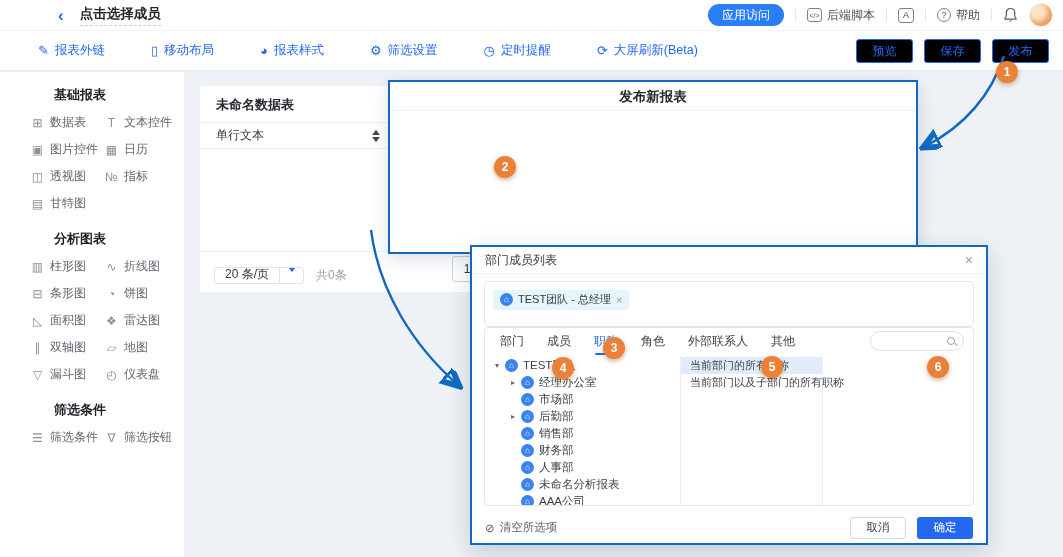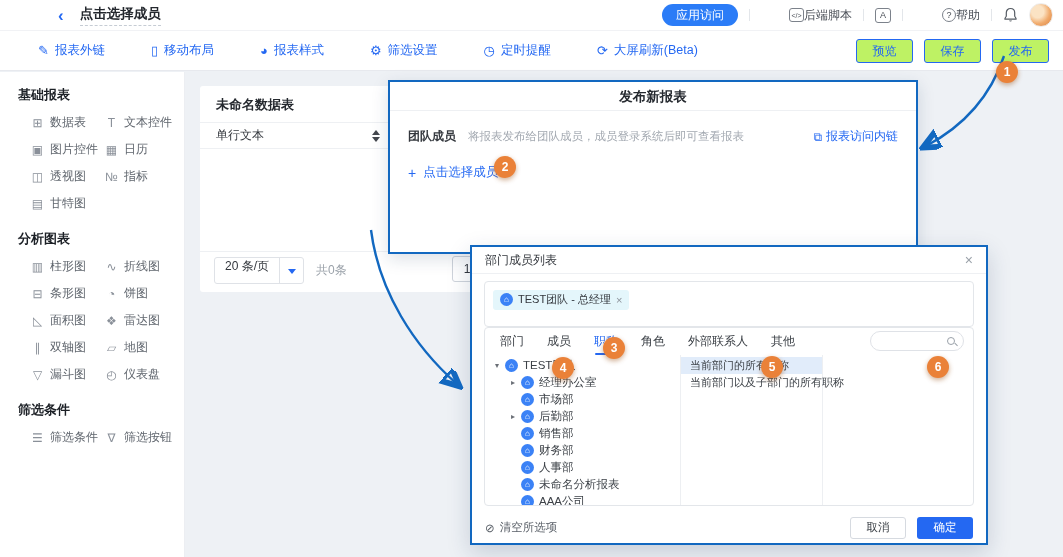--- a/index.html
+++ b/index.html
@@ -7,49 +7,49 @@
   body { font-family:"Liberation Sans", sans-serif; background:#eef1f5; color:#33373d; }
   .screen { position:relative; width:1063px; height:557px; overflow:hidden; background:#eef1f5; }
 
   
   .header { position:absolute; top:0; left:0; right:0; height:31px; background:#fff; display:flex; align-items:center; border-bottom:1px solid #f1f2f5; z-index:10; }
   .back { margin-left:58px; color:#2468f2; font-size:17px; font-weight:bold; cursor:pointer; line-height:1; }
   .doc-title { margin-left:16px; font-size:13.5px; font-weight:bold; color:#24282e; border-bottom:1px dashed #c6ccd4; padding-bottom:2px; }
   .header-right { margin-left:auto; margin-right:10px; display:flex; align-items:center; gap:11px; }
   .pill { background:#2b7cf7; color:#fff; font-size:12px; height:22px; padding:0 14px; border-radius:12px; display:flex; align-items:center; }
   .sep { width:1px; height:12px; background:#e3e6ea; }
-  .hr-item { display:flex; align-items:center; font-size:12px; color:#4a4f57;margin-left:28px; }
+  .hr-item { display:flex; align-items:center; gap:5px; font-size:12px; color:#4a4f57; }
   .glyph-box { display:inline-flex; align-items:center; justify-content:center; width:15px; height:14px; border:1px solid #7c828b; border-radius:3px; font-size:7px; color:#4a4f57; }
   .q-circle { display:inline-flex; align-items:center; justify-content:center; width:14px; height:14px; border:1px solid #7c828b; border-radius:50%; font-size:9px; color:#4a4f57; }
   .avatar { width:24px; height:24px; border-radius:50%; background:radial-gradient(circle at 35% 35%, #fbe3c4 0 30%, #f0a96a 60%, #d98244 100%); border:1px solid #eee; }
 
   
   .toolbar { position:absolute; top:31px; left:0; right:0; height:40px; background:#fff; border-bottom:1px solid #e7e9ee; display:flex; align-items:center; padding-left:38px; gap:46px; z-index:10; }
   .tb-item { display:flex; align-items:center; gap:6px; color:#2468f2; font-size:12.5px; cursor:pointer; }
   .tb-ico { font-size:13px; line-height:1; }
   .tb-actions { position:absolute; right:14px; top:8px; display:flex; gap:11px; }
-  .btn-outline { width:57px; height:24px; border:1px solid #2468f2; color:#2468f2; background:#bef264; border-radius:3px; font-size:12px; display:flex; align-items:center; justify-content:center; cursor:pointer; }
+  .btn-outline { width:57px; height:24px; border:1px solid #2468f2; color:#2468f2; background:#000000; border-radius:3px; font-size:12px; display:flex; align-items:center; justify-content:center; cursor:pointer; }
 
   
   .sidebar { position:absolute; top:72px; bottom:0; left:0; width:185px; background:#fff; border-right:1px solid #eceef2; padding-top:14px; z-index:5; }
-  .sb-title { padding-left:18px; font-size:13px; font-weight:bold; color:#1c2026; margin-bottom:10px; }
+  .sb-title { padding-left:18px; font-size:13px; font-weight:bold; color:#1c2026; margin-bottom:10px;margin-left:36px; }
   .sb-grid { display:grid; grid-template-columns:74px auto; row-gap:10px; padding-left:31px; margin-bottom:18px; }
   .sb-item { display:flex; align-items:center; gap:6px; font-size:12px; color:#60666e; cursor:pointer; white-space:nowrap; }
   .sb-ico { color:#8a9099; font-size:12px; width:13px; text-align:center; }
 
   
   .card { position:absolute; left:200px; top:86px; width:668px; height:206px; background:#fff; border-radius:3px; z-index:1; }
   .card-title { padding:10px 16px 8px; font-size:13px; font-weight:bold; color:#24282e; }
   .thead { position:relative; height:27px; border-top:1px solid #eef0f3; border-bottom:1px solid #eef0f3; display:flex; align-items:center; padding:0 16px; font-size:12px; color:#33373d; }
   .sorter { position:absolute; left:172px; top:7px; display:flex; flex-direction:column; gap:2px; cursor:pointer; }
   .tri-up { width:0; height:0; border-left:4px solid transparent; border-right:4px solid transparent; border-bottom:5px solid #43474d; }
   .tri-down { width:0; height:0; border-left:4px solid transparent; border-right:4px solid transparent; border-top:5px solid #43474d; }
   .card-divider { position:absolute; left:0; right:0; bottom:40px; border-top:1px solid #eef0f3; }
   .pager { position:absolute; left:14px; bottom:8px; display:flex; align-items:center; }
-  .select { display:flex; align-items:flex-start; height:27px; border:1px solid #dfe2e7; border-radius:3px; overflow:hidden; cursor:pointer; }
+  .select { display:flex; align-items:flex-end; height:17px; border:1px solid #dfe2e7; border-radius:3px; overflow:hidden; cursor:pointer; }
   .select-val { padding:0 10px; font-size:12px; color:#33373d; }
   .select-caret { width:24px; height:27px; border-left:1px solid #dfe2e7; display:flex; align-items:center; justify-content:center; }
   .caret-down-tri { width:0; height:0; border-left:4px solid transparent; border-right:4px solid transparent; border-top:5px solid #2468f2; }
   .total { margin-left:12px; font-size:12px; color:#9aa1a9; }
   .page-box { position:absolute; left:252px; bottom:10px; width:30px; height:26px; border:1px solid #cfd4db; border-radius:3px; background:#fff; display:flex; align-items:center; justify-content:center; font-size:12px; color:#33373d; cursor:pointer; }
 
   
   .dialog { position:absolute; left:388px; top:80px; width:530px; height:174px; background:#fff; border:2px solid #1268c0; box-shadow:0 5px 16px rgba(20,50,90,.15); z-index:30; }
   .dialog-title { height:29px; line-height:29px; text-align:center; font-size:13.5px; font-weight:bold; color:#262a30; border-bottom:1px solid #eef0f3; }
   .dialog-body { padding:17px 18px 0; }
@@ -277,34 +277,20 @@
             <span class="caret-down-tri"></span>
           </span>
       </span>
       <span class="total">共0条</span>
     </div>
     <span class="page-box">1</span>
   </div>
 
   <div class="dialog">
     <div class="dialog-title">发布新报表</div>
-    <div class="dialog-body">
-      <div class="dlg-row1">
-        <span class="member-label">团队成员</span>
-        <span class="member-hint">将报表发布给团队成员，成员登录系统后即可查看报表</span>
-        <span class="access-link">
-          <span>⧉</span>
-          <span>报表访问内链</span>
-        </span>
-      </div>
-      <div class="add-member">
-        <span class="plus">+</span>
-        <span>点击选择成员</span>
-      </div>
-    </div>
   </div>
 
   <div class="modal">
     <div class="modal-head">
       <span class="modal-title">部门成员列表</span>
       <span class="modal-close">×</span>
     </div>
     <div class="chip-box">
       <span class="chip">
         <span class="org-dot">⌂</span>

